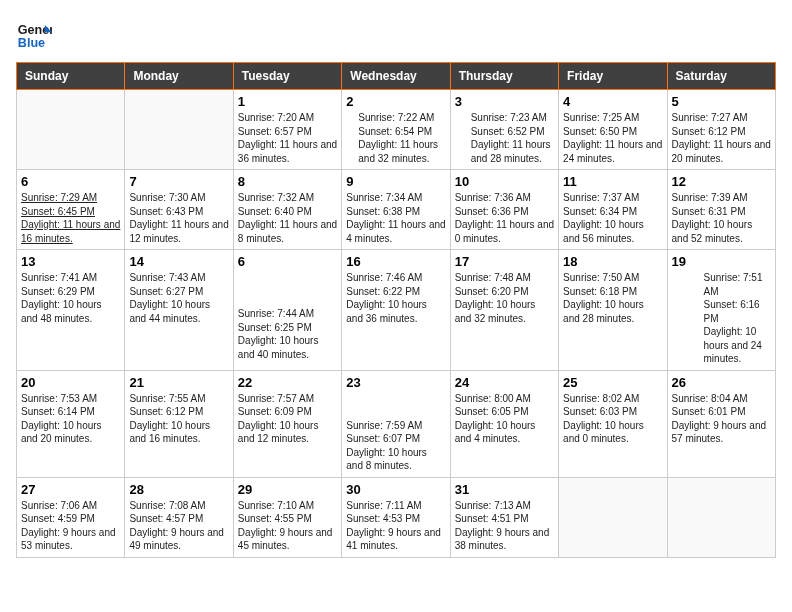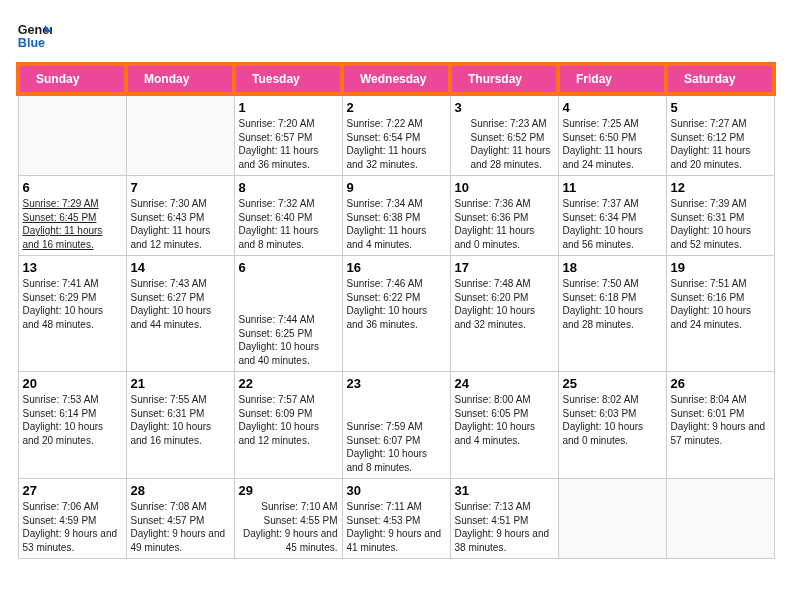--- a/index.html
+++ b/index.html
@@ -34,27 +34,27 @@
     .location {
       font-size: 16px;
       color: #555;
     }
     .calendar {
       width: 100%;
       border-collapse: collapse;
       font-size: 11px;
     }
     .calendar th {
-      background: #ec4899;
+      background: #404040;
       color: #fff;
-      padding: 6px 16px;
+      padding: 6px 8px;
       text-align: left;
       font-size: 12px;
       font-weight: bold;
-      border: 4px solid #f97316;
+      border: 1px solid #f97316;
     }
     .calendar td {
       border: 1px solid #ccc;
       vertical-align: top;
       padding: 4px;
       width: calc(100% / 7);
       min-height: 80px;
     }
     .day-number {
       font-weight: bold;
@@ -106,21 +106,21 @@
         <td class="empty-cell"></td>
         <td class="empty-cell"></td>
         <td>
           <div class="day-number">1</div>
           <div class="day-info" style="white-space: pre-line;">Sunrise: 7:20 AM
 Sunset: 6:57 PM
 Daylight: 11 hours and 36 minutes.</div>
         </td>
         <td>
           <div class="day-number">2</div>
-          <div class="day-info" style="white-space: pre-line;">Sunrise: 7:22 AM
+          <div class="day-info" style="white-space: pre-line; margin-left: 12px;">Sunrise: 7:22 AM
 Sunset: 6:54 PM
 Daylight: 11 hours and 32 minutes.</div>
         </td>
         <td>
           <div class="day-number">3</div>
           <div class="day-info" style="white-space: pre-line; margin-left: 16px;">Sunrise: 7:23 AM
 Sunset: 6:52 PM
 Daylight: 11 hours and 28 minutes.</div>
         </td>
         <td>
@@ -212,36 +212,36 @@
 Daylight: 10 hours and 32 minutes.</div>
         </td>
         <td>
           <div class="day-number">18</div>
           <div class="day-info" style="white-space: pre-line;">Sunrise: 7:50 AM
 Sunset: 6:18 PM
 Daylight: 10 hours and 28 minutes.</div>
         </td>
         <td>
           <div class="day-number">19</div>
-          <div class="day-info" style="white-space: pre-line;">Sunrise: 7:51 AM
+          <div class="day-info" style="white-space: pre-line; margin-left: 32px;">Sunrise: 7:51 AM
 Sunset: 6:16 PM
 Daylight: 10 hours and 24 minutes.</div>
         </td>
       </tr>
       <tr>
         <td>
           <div class="day-number">20</div>
           <div class="day-info" style="white-space: pre-line;">Sunrise: 7:53 AM
 Sunset: 6:14 PM
 Daylight: 10 hours and 20 minutes.</div>
         </td>
         <td>
           <div class="day-number">21</div>
           <div class="day-info" style="white-space: pre-line;">Sunrise: 7:55 AM
-Sunset: 6:31 PM
+Sunset: 6:12 PM
 Daylight: 10 hours and 16 minutes.</div>
         </td>
         <td>
           <div class="day-number">22</div>
           <div class="day-info" style="white-space: pre-line;">Sunrise: 7:57 AM
 Sunset: 6:09 PM
 Daylight: 10 hours and 12 minutes.</div>
         </td>
         <td>
           <div class="day-number">23</div>
@@ -276,21 +276,21 @@
 Daylight: 9 hours and 53 minutes.</div>
         </td>
         <td>
           <div class="day-number">28</div>
           <div class="day-info" style="white-space: pre-line;">Sunrise: 7:08 AM
 Sunset: 4:57 PM
 Daylight: 9 hours and 49 minutes.</div>
         </td>
         <td>
           <div class="day-number">29</div>
-          <div class="day-info" style="white-space: pre-line; text-align: right;">Sunrise: 7:10 AM
+          <div class="day-info" style="white-space: pre-line;">Sunrise: 7:10 AM
 Sunset: 4:55 PM
 Daylight: 9 hours and 45 minutes.</div>
         </td>
         <td>
           <div class="day-number">30</div>
           <div class="day-info" style="white-space: pre-line;">Sunrise: 7:11 AM
 Sunset: 4:53 PM
 Daylight: 9 hours and 41 minutes.</div>
         </td>
         <td>

